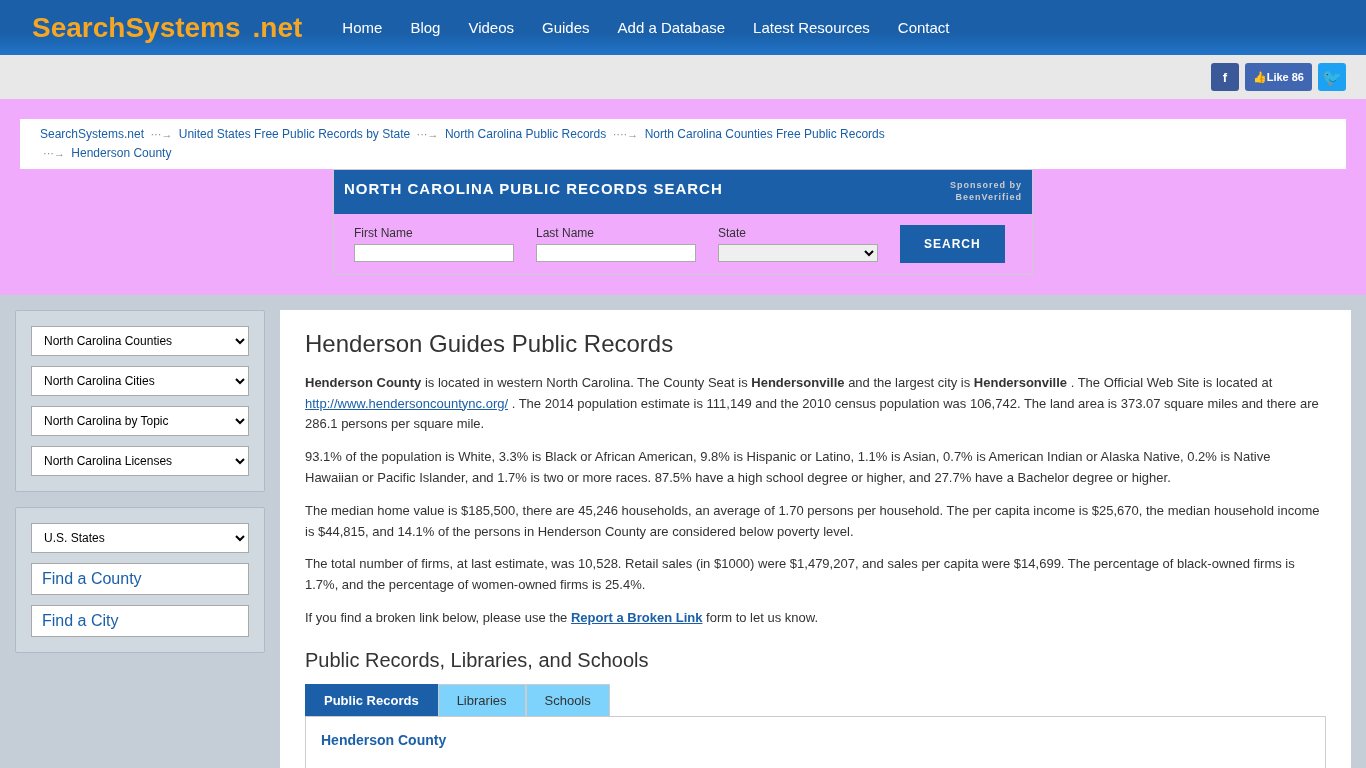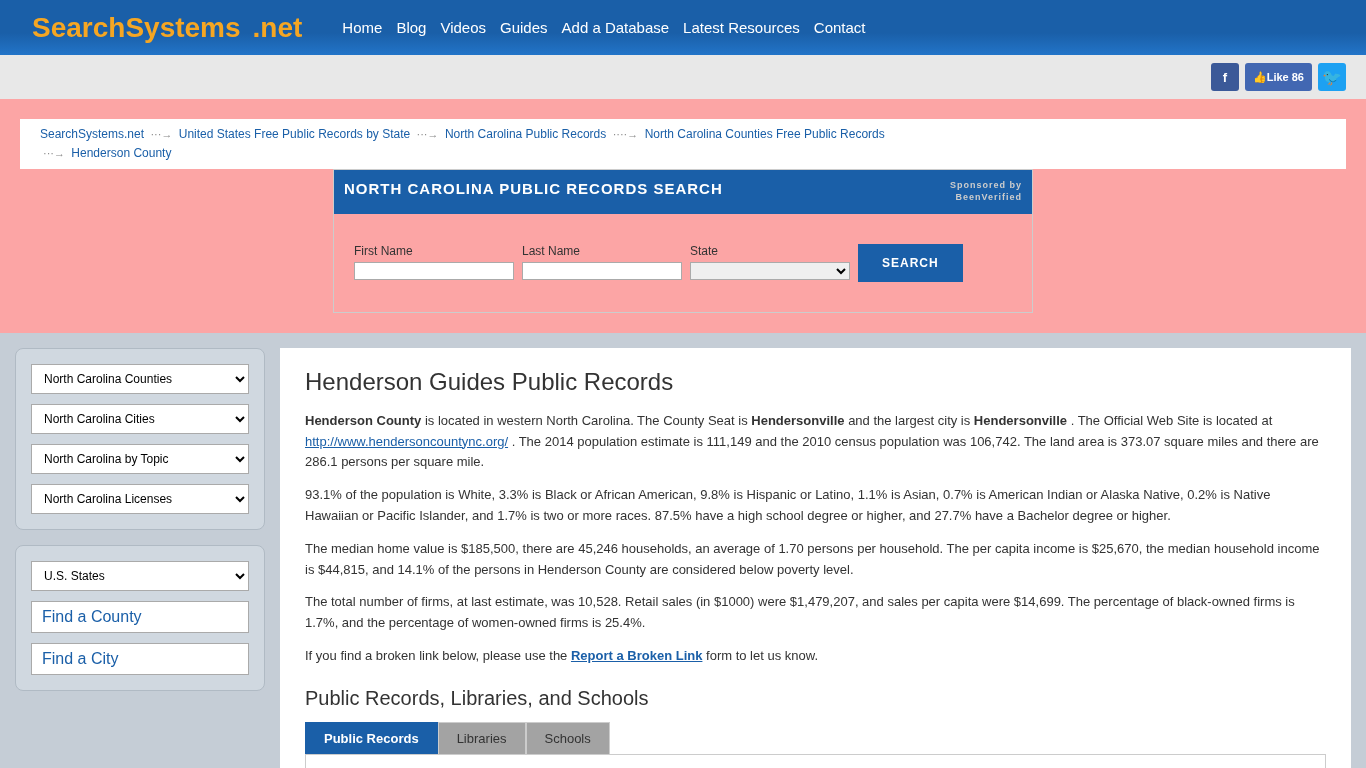--- a/index.html
+++ b/index.html
@@ -9,21 +9,21 @@
     #header {
       background: linear-gradient(180deg, #1a5fa8 0%, #1a5fa8 60%, #2274c8 100%);
       padding: 10px 20px;
       display: flex;
       align-items: center;
       gap: 40px;
       min-height: 55px;
     }
     #logo { font-size: 28px; font-weight: bold; color: white; }
     #logo span { color: #f5a623; margin-left: 12px; }
-    nav { display: flex; gap: 14px; align-items: center; flex: 1; text-align: center; }
+    nav { display: flex; gap: 28px; align-items: center; flex: 1; text-align: center; }
     nav a { color: white; text-decoration: none; font-size: 15px; font-weight: 500; }
     #social-bar {
       background: #e8e8e8;
       padding: 8px 20px;
       display: flex;
       justify-content: flex-end;
       align-items: center;
       gap: 6px;
       min-height: 40px;
     }
@@ -41,21 +41,21 @@
       padding: 6px 20px;
       font-size: 12px;
       color: #333;
       line-height: 1.6;
     }
     #breadcrumb a { color: #1a5fa8; text-decoration: none; }
     .arrow { color: #888; margin: 0 3px; font-size: 11px; }
 
     
     #search-section {
-      background: #fca5a5;
+      background: #f0abfc;
       padding: 20px;
       margin: 0;
     }
     #search-box {
       max-width: 700px;
       margin: 0 auto;
       border: 1px solid #ccc;
     }
     #search-box-header {
       background: #1a5fa8;
@@ -68,24 +68,24 @@
       display: flex;
       justify-content: space-between;
     }
     #search-box-header .sponsored {
       font-size: 9px;
       color: #ccc;
       text-align: right;
       line-height: 1.3;
     }
     #search-box-body {
-      padding: 30px 20px;
-      display: flex;
-      gap: 8px;
-      align-items: flex-start;
+      padding: 11px 20px;
+      display: flex;
+      gap: 22px;
+      align-items: center;
       flex-wrap: wrap;
     }
     .field-group { display: flex; flex-direction: column; gap: 4px; }
     .field-group label { font-size: 12px; color: #333; }
     .field-group input, .field-group select {
       border: 1px solid #aaa;
       padding: 6px 8px;
       font-size: 13px;
       height: 18px;
     }
@@ -119,21 +119,21 @@
       flex-direction: column;
       gap: 15px;
     }
     .sidebar-box {
       background: #d0d8e0;
       border: 1px solid #b0bac4;
       padding: 15px;
       display: flex;
       flex-direction: column;
       gap: 10px;
-      border-radius: 8px;
+      border-radius: 2px;
     }
     .sidebar-box select {
       width: 100%;
       padding: 6px 8px;
       border: 1px solid #aaa;
       background: white;
       font-size: 12px;
       height: 30px;
       cursor: pointer;
     }
@@ -178,21 +178,21 @@
 
     
     .tab-bar {
       display: flex;
       gap: 0;
       margin-bottom: 0;
     }
     .tab {
       padding: 8px 18px;
       border: 1px solid #ccc;
-      background: #a3a3a3;
+      background: #7dd3fc;
       cursor: pointer;
       font-size: 13px;
       color: #333;
       font-weight: normal;
       border-bottom: none;
     }
     .tab.active {
       background: #1a5fa8;
       color: white;
       font-weight: bold;

